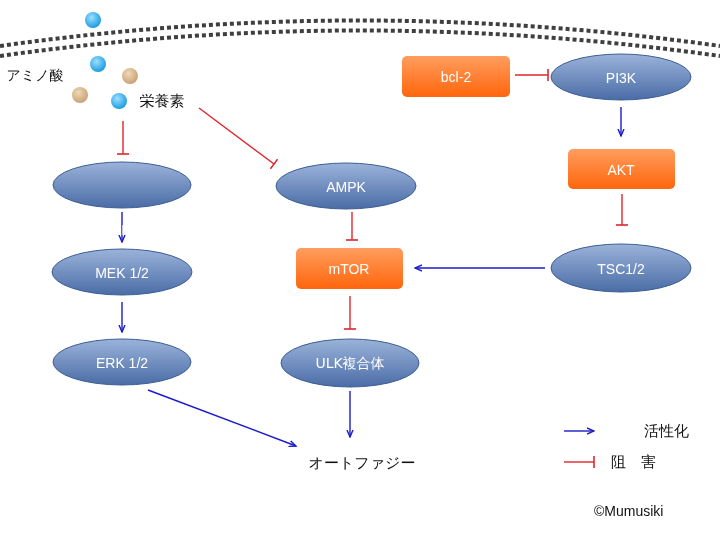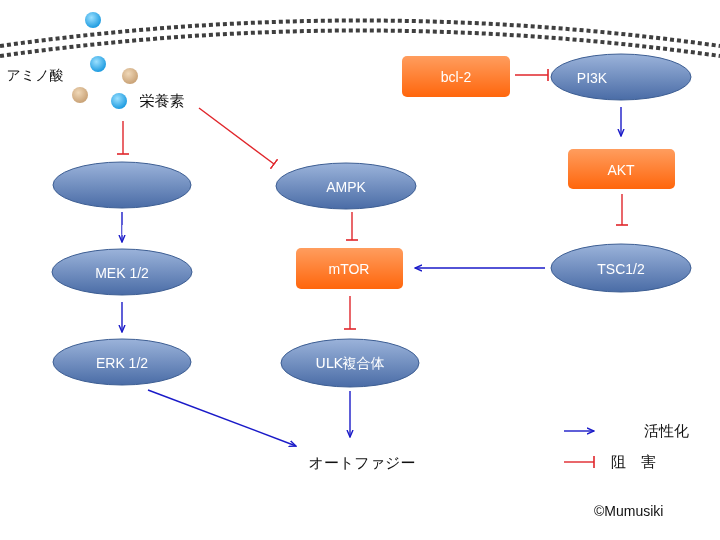--- a/index.html
+++ b/index.html
@@ -84,20 +84,20 @@
 <div class="lbl dark" style="left:162px; top:101px; font-size:15px;">栄養素</div>
 <div class="lbl dark" style="left:362px; top:463px; font-size:15px;">オートファジー</div>
 
 <div class="lbl" style="left:122px; top:186px;margin-top:44px;">RAF-1</div>
 <div class="lbl" style="left:122px; top:273px;">MEK 1/2</div>
 <div class="lbl" style="left:122px; top:363px;text-align:right;">ERK 1/2</div>
 <div class="lbl" style="left:346px; top:187px;">AMPK</div>
 <div class="lbl" style="left:349px; top:269px;">mTOR</div>
 <div class="lbl" style="left:350px; top:364px; font-family:'DejaVu Sans',sans-serif;">ULK複合体</div>
 <div class="lbl" style="left:456px; top:77px;">bcl-2</div>
-<div class="lbl" style="left:592px; top:78px;">PI3K</div>
+<div class="lbl" style="left:621px; top:78px;">PI3K</div>
 <div class="lbl" style="left:621px; top:170px;">AKT</div>
 <div class="lbl" style="left:621px; top:269px;">TSC1/2</div>
 
 <div class="txt-left" style="left:644px; top:422px; font-size:15px;">活性化</div>
 <div class="txt-left" style="left:611px; top:453px; font-size:15px;">阻　害</div>
 
 <div class="txt-left" style="left:594px; top:503px; font-size:14px; font-family:'Liberation Sans',sans-serif;text-align:right;">©Mumusiki</div>
 
 </body></html>

